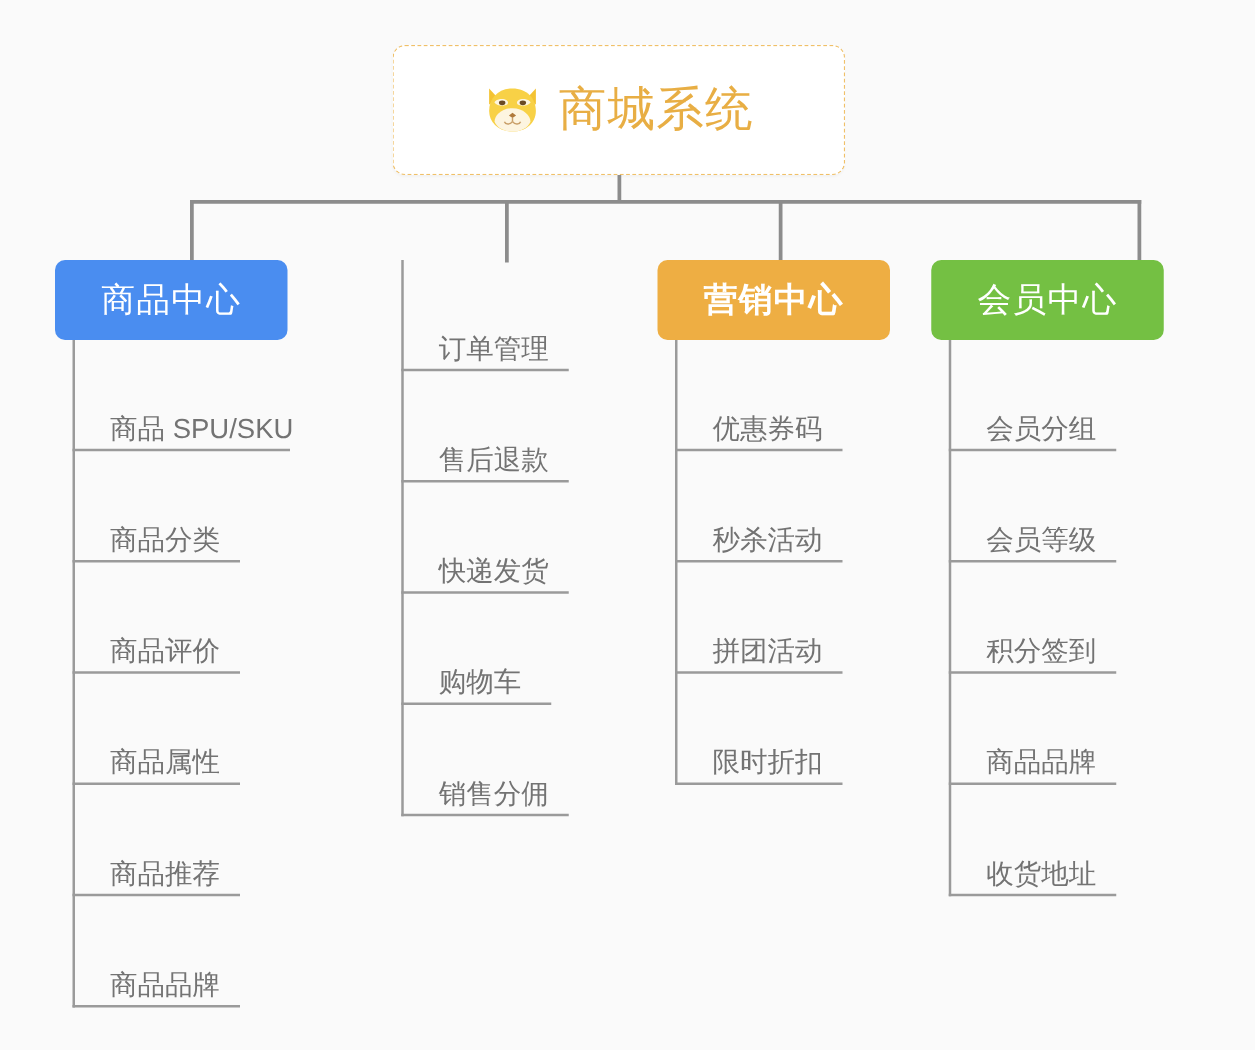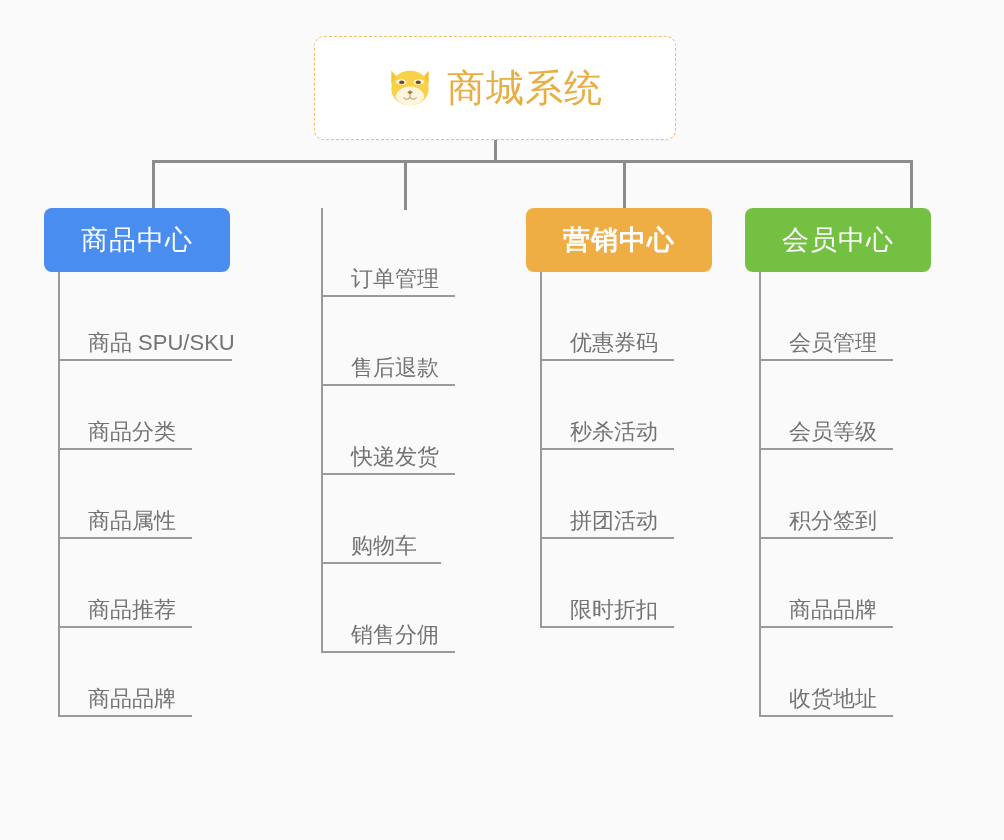--- a/index.html
+++ b/index.html
@@ -155,20 +155,24 @@
           <div class="leaf-item">
             <div class="leaf-underline" style="width: 174px;"></div>
             <span class="leaf-label">商品 SPU/SKU</span>
           </div>
           <div class="leaf-item">
             <div class="leaf-underline" style="width: 134px;"></div>
             <span class="leaf-label">商品分类</span>
           </div>
           <div class="leaf-item">
             <div class="leaf-underline" style="width: 134px;"></div>
+            <span class="leaf-label">商品评价</span>
+          </div>
+          <div class="leaf-item">
+            <div class="leaf-underline" style="width: 134px;"></div>
             <span class="leaf-label">商品属性</span>
           </div>
           <div class="leaf-item">
             <div class="leaf-underline" style="width: 134px;"></div>
             <span class="leaf-label">商品推荐</span>
           </div>
           <div class="leaf-item">
             <div class="leaf-underline" style="width: 134px;"></div>
             <span class="leaf-label">商品品牌</span>
           </div>
@@ -221,21 +225,21 @@
           </div>
         </div>
       </div>
       <div class="column" style="left: 745px;">
         <div class="col-header" style="background: rgb(116, 192, 67);">
           <span>会员中心</span>
         </div>
         <div class="leaf-list">
           <div class="leaf-item">
             <div class="leaf-underline" style="width: 134px;"></div>
-            <span class="leaf-label">会员管理</span>
+            <span class="leaf-label">会员分组</span>
           </div>
           <div class="leaf-item">
             <div class="leaf-underline" style="width: 134px;"></div>
             <span class="leaf-label">会员等级</span>
           </div>
           <div class="leaf-item">
             <div class="leaf-underline" style="width: 134px;"></div>
             <span class="leaf-label">积分签到</span>
           </div>
           <div class="leaf-item">

